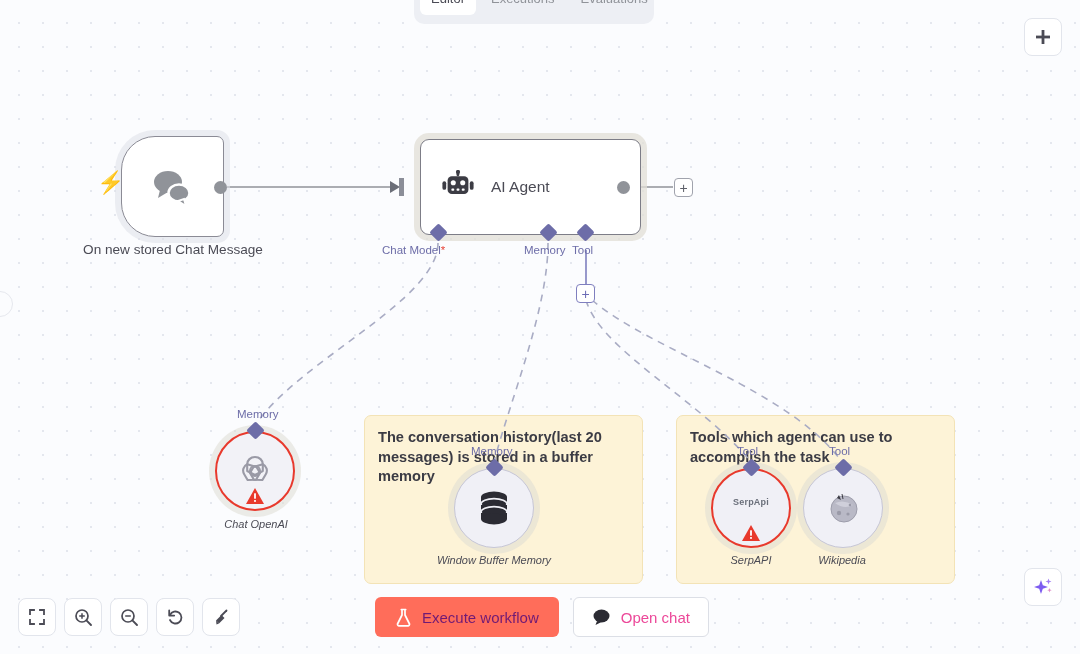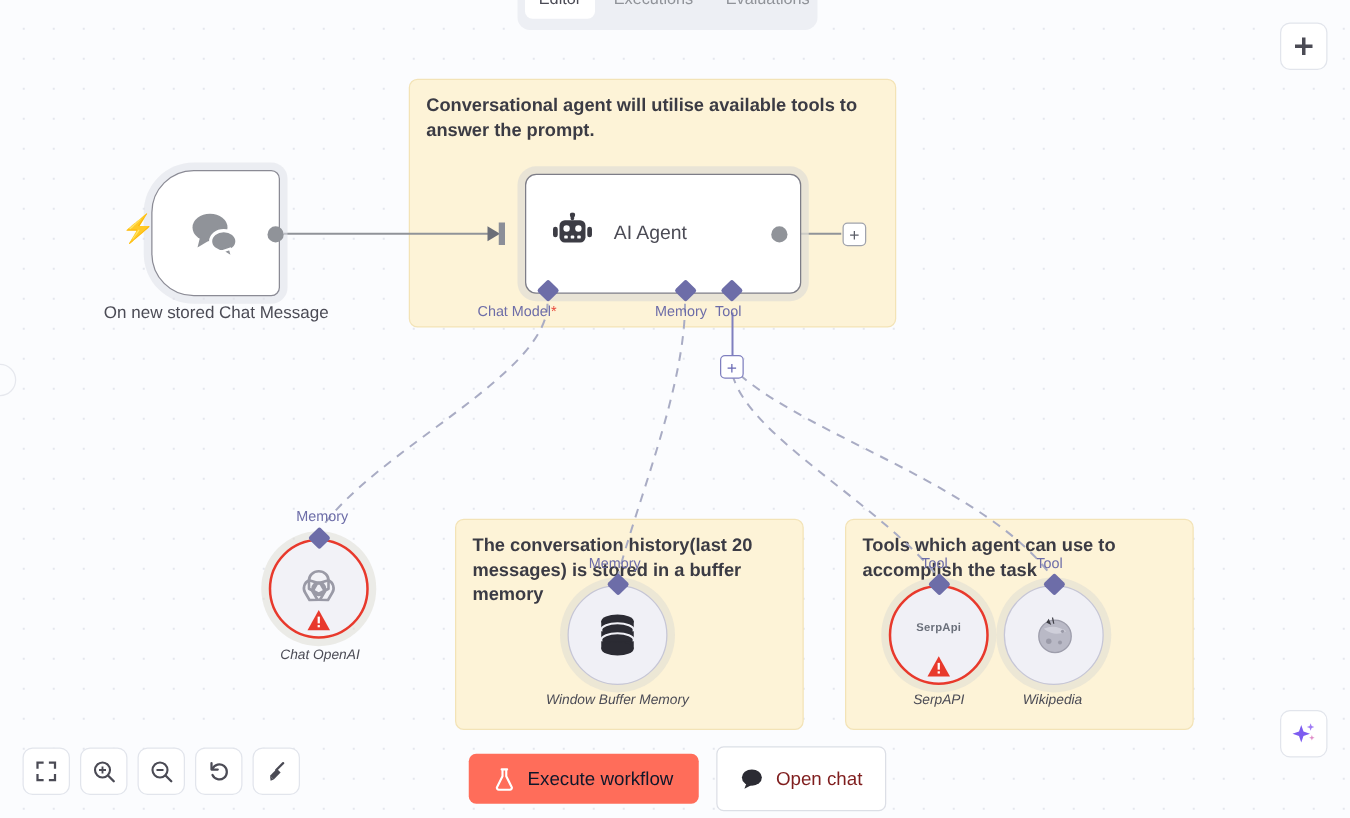--- a/index.html
+++ b/index.html
@@ -168,29 +168,29 @@
     display: flex; align-items: center; justify-content: center;
     color: #4b4b55;
   }
 
   
   #actions {
     position: absolute; left: 375px; top: 597px;
     display: flex; gap: 14px; z-index: 30; align-items: center;
   }
   #btn-execute {
-    background: #ff6d5a; color: #0f172a; border: none;
+    background: #ff6d5a; color: #701a75; border: none;
     border-radius: 6px; height: 40px; padding: 0 20px;
     display: flex; align-items: center; gap: 10px;
     font-size: 15px; font-family: "Liberation Sans", sans-serif;
   }
   #btn-openchat {
-    background: #fff; color: #7f1d1d;
+    background: #fff; color: #ec4899;
     border: 1px solid #dcdfe6; border-radius: 6px;
-    height: 52px; padding: 0 18px;
+    height: 40px; padding: 0 18px;
     display: flex; align-items: center; gap: 10px;
     font-size: 15px; font-family: "Liberation Sans", sans-serif;
   }
   .ghost-circle {
     position: absolute; left: -13px; top: 291px;
     width: 26px; height: 26px; border-radius: 50%;
     border: 1.5px solid #e6e8ee; z-index: 2;
   }
 </style>
 </head>
@@ -199,23 +199,20 @@
 <div id="canvas">
 
   <div class="ghost-circle"></div>
 
   <div id="tabbar">
     <div class="tab active">Editor</div>
     <div class="tab">Executions</div>
     <div class="tab">Evaluations</div>
   </div>
 
-  <div class="sticky" id="sticky-agent">
-    <div class="sticky-text">Conversational agent will utilise available tools to answer the prompt.</div>
-  </div>
   <div class="sticky" id="sticky-memory">
     <div class="sticky-text">The conversation history(last 20 messages) is stored in a buffer memory</div>
   </div>
   <div class="sticky" id="sticky-tools">
     <div class="sticky-text">Tools which agent can use to accomplish the task</div>
   </div>
 
   <svg id="wires" width="1080" height="654">
 
     <line x1="227" y1="187" x2="392" y2="187" stroke="#909399" stroke-width="1.6"></line>

